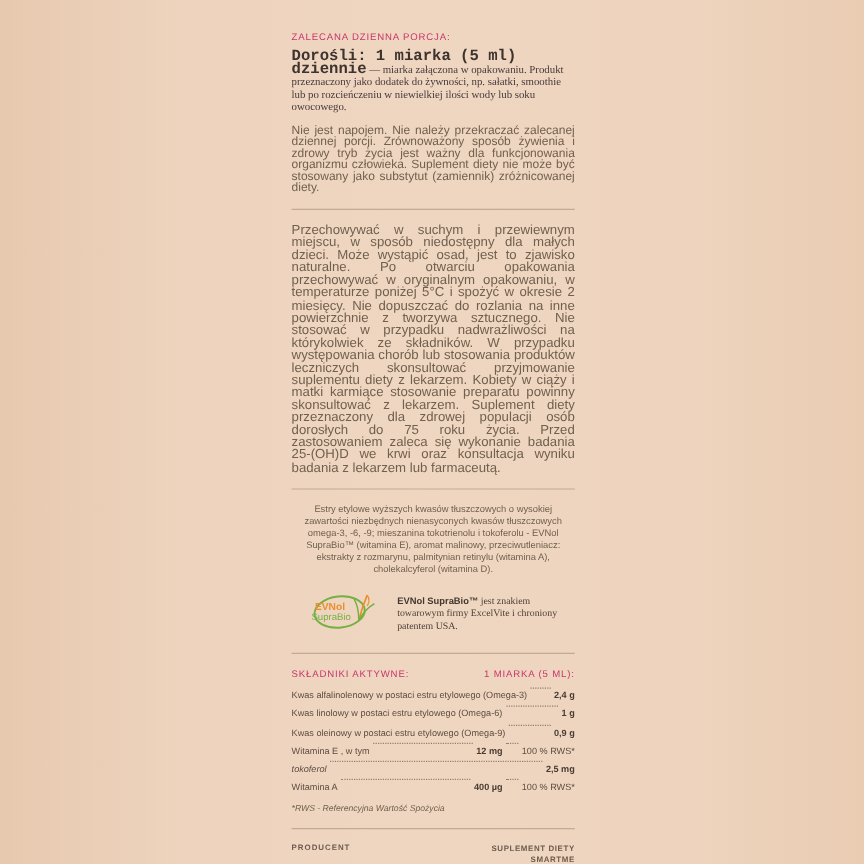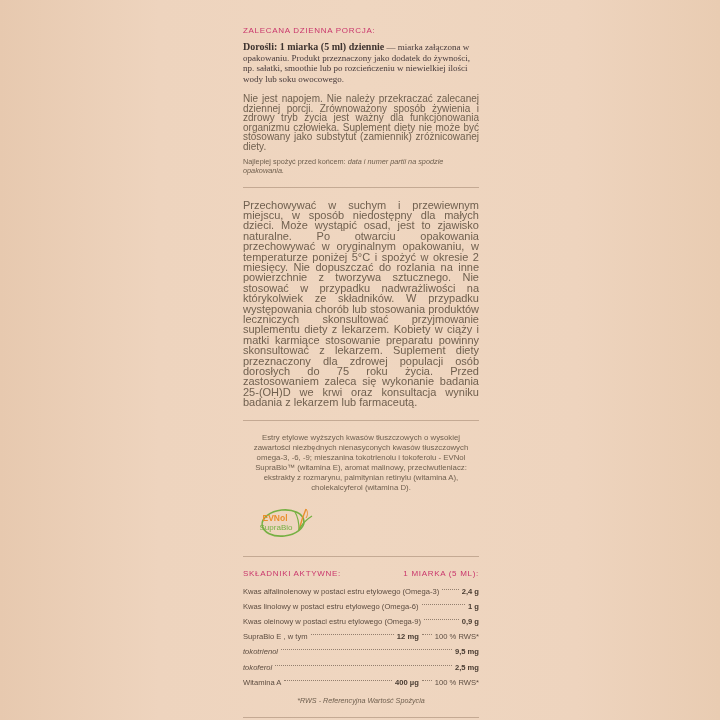--- a/index.html
+++ b/index.html
@@ -11,63 +11,62 @@
   }
   .label-col{position:absolute;left:243px;top:26px;width:236px;color:#6c5b4e;}
   .pink-heading{
     color:#c9356b;font-size:8px;font-weight:normal;letter-spacing:.7px;
     text-transform:uppercase;margin:0 0 7px 0;
   }
   .serif-para{
     font-family:"Liberation Serif",serif;font-size:9px;line-height:10.5px;
     color:#46393a;margin:0 0 10px 0;text-align:left;
   }
-  .serif-para b{font-family:Liberation Serif, serif;font-size:10px;color:#3e332f;}
+  .serif-para b{font-family:Liberation Mono, monospace;font-size:13px;color:#3e332f;}
   .sans-para{font-size:10px;line-height:9.6px;color:#70604f;margin:0 0 5px 0;text-align:justify;}
   .note-line{font-size:7.3px;line-height:9px;color:#70604f;margin:0;}
   .note-line i{font-style:italic;}
   .divider{border:none;border-top:1px solid rgba(118,88,66,.35);margin:12px 0 12px 0;}
   .storage-para{font-size:11px;line-height:10.4px;color:#70604f;margin:0;text-align:justify;}
   .ingr-para{font-size:7.8px;line-height:10px;color:#70604f;margin:0;text-align:center;}
   .tm-row{display:flex;align-items:center;margin:11px 0 2px 16px;}
   .tm-badge{flex:0 0 62px;margin-right:10px;}
   .tm-text{
     font-family:"Liberation Serif",serif;font-size:8.2px;line-height:10.5px;color:#4a3e36;
   }
   .tm-text b{font-family:"Liberation Sans",sans-serif;font-size:7.8px;color:#43382f;}
   .active-head{display:flex;justify-content:space-between;margin-bottom:9px;}
   .active-head .pink-heading{margin:0;}
   .tbl{font-size:7.6px;color:#5d4d41;}
-  .tbl-row{display:flex;align-items:center;margin-bottom:6.2px;}
+  .tbl-row{display:flex;align-items:flex-start;margin-bottom:6.2px;}
   .tbl-row .lbl{white-space:nowrap;}
   .tbl-row .lbl.it{font-style:italic;}
   .dots{flex:1 1 auto;border-bottom:1.3px dotted #937f6e;margin:0 3px;transform:translateY(-2px);}
   .dots2{flex:0 0 10px;border-bottom:1.3px dotted #937f6e;margin:0 3px;transform:translateY(-2px);}
   .amt{font-weight:bold;color:#483b31;white-space:nowrap;}
   .rws{white-space:nowrap;color:#5d4d41;}
-  .footnote{font-size:7.2px;font-style:italic;color:#70604f;text-align:center;margin-top:9px;}
+  .footnote{font-size:7.2px;font-style:italic;color:#70604f;text-align:left;margin-top:9px;}
   .footer{display:flex;justify-content:space-between;margin-top:2px;}
   .f-left{width:55%;}
   .f-label{font-size:6.6px;letter-spacing:.8px;color:#6c5b4e;font-weight:bold;margin-bottom:11px;}
   .company{display:flex;align-items:flex-start;}
   .h-logo{flex:0 0 20px;margin-right:7px;}
   .company-lines{font-size:6.2px;line-height:8px;color:#8a7566;}
   .company-lines .c-name{font-weight:bold;color:#75624f;}
   .f-right{text-align:right;}
   .prod-line{font-size:6.6px;font-weight:bold;letter-spacing:.5px;color:#6c5b4e;line-height:9px;}
 </style>
 </head>
 <body>
 
 <div class="label-col">
 
   <div class="pink-heading">ZALECANA DZIENNA PORCJA:</div>
   <p class="serif-para"><b>Dorośli: 1 miarka (5 ml) dziennie</b><span> — miarka załączona w opakowaniu. Produkt przeznaczony jako dodatek do żywności, np. sałatki, smoothie lub po rozcieńczeniu w niewielkiej ilości wody lub soku owocowego.</span></p>
   <p class="sans-para">Nie jest napojem. Nie należy przekraczać zalecanej dziennej porcji. Zrównoważony sposób żywienia i zdrowy tryb życia jest ważny dla funkcjonowania organizmu człowieka. Suplement diety nie może być stosowany jako substytut (zamiennik) zróżnicowanej diety.</p>
-  <p class="note-line"><span>Najlepiej spożyć przed końcem: </span><i>data i numer partii na spodzie opakowania.</i></p>
 
   <hr class="divider">
 
   <p class="storage-para">Przechowywać w suchym i przewiewnym miejscu, w sposób niedostępny dla małych dzieci. Może wystąpić osad, jest to zjawisko naturalne. Po otwarciu opakowania przechowywać w oryginalnym opakowaniu, w temperaturze poniżej 5°C i spożyć w okresie 2 miesięcy. Nie dopuszczać do rozlania na inne powierzchnie z tworzywa sztucznego. Nie stosować w przypadku nadwrażliwości na którykolwiek ze składników. W przypadku występowania chorób lub stosowania produktów leczniczych skonsultować przyjmowanie suplementu diety z lekarzem. Kobiety w ciąży i matki karmiące stosowanie preparatu powinny skonsultować z lekarzem. Suplement diety przeznaczony dla zdrowej populacji osób dorosłych do 75 roku życia. Przed zastosowaniem zaleca się wykonanie badania 25-(OH)D we krwi oraz konsultacja wyniku badania z lekarzem lub farmaceutą.</p>
 
   <hr class="divider">
 
   <p class="ingr-para">Estry etylowe wyższych kwasów tłuszczowych o wysokiej zawartości niezbędnych nienasyconych kwasów tłuszczowych omega-3, -6, -9; mieszanina tokotrienolu i tokoferolu - EVNol SupraBio™ (witamina E), aromat malinowy, przeciwutleniacz: ekstrakty z rozmarynu, palmitynian retinylu (witamina A), cholekalcyferol (witamina D).</p>
 
   <div class="tm-row">
@@ -75,20 +74,21 @@
       <svg width="62" height="36" viewBox="0 0 62 36">
         <ellipse cx="24" cy="19" rx="21" ry="13" fill="none" stroke="#76b043" stroke-width="1.6" transform="rotate(-6 24 19)"></ellipse>
         <text x="16" y="17" text-anchor="middle" font-family="Liberation Sans, sans-serif" font-size="8.5" fill="#e98f2e" font-weight="bold">EVNol</text>
         <text x="17" y="26" text-anchor="middle" font-family="Liberation Sans, sans-serif" font-size="8" fill="#76b043">SupraBio</text>
         <path d="M40 26 C42 18 44 12 47 5" fill="none" stroke="#e98f2e" stroke-width="1.4"></path>
         <path d="M40 26 C43 20 48 15 53 12" fill="none" stroke="#76b043" stroke-width="1.4"></path>
         <path d="M40 26 C40 19 39 13 36 8" fill="none" stroke="#76b043" stroke-width="1.2"></path>
         <path d="M47 5 C49 8 49 11 47 14" fill="none" stroke="#e98f2e" stroke-width="1"></path>
       </svg>
     </div>
+    <div class="tm-text"><b>EVNol SupraBio™</b><span> jest znakiem towarowym firmy ExcelVite i chroniony patentem USA.</span></div>
   </div>
 
   <hr class="divider">
 
   <div class="active-head">
     <div class="pink-heading">SKŁADNIKI AKTYWNE:</div>
     <div class="pink-heading">1 MIARKA (5 ML):</div>
   </div>
 
   <div class="tbl">
@@ -101,30 +101,25 @@
       <span class="lbl">Kwas linolowy w postaci estru etylowego  (Omega-6)</span>
         <span class="dots"></span>
         <span class="amt">1 g</span>
     </div>
     <div class="tbl-row">
       <span class="lbl">Kwas oleinowy w postaci estru etylowego  (Omega-9)</span>
         <span class="dots"></span>
         <span class="amt">0,9 g</span>
     </div>
     <div class="tbl-row">
-      <span class="lbl">SupraBio E , w tym</span>
+      <span class="lbl">Witamina E , w tym</span>
         <span class="dots"></span>
         <span class="amt">12 mg</span>
         <span class="dots2"></span>
         <span class="rws">100 % RWS*</span>
-    </div>
-    <div class="tbl-row">
-      <span class="lbl it">tokotrienol</span>
-        <span class="dots"></span>
-        <span class="amt">9,5 mg</span>
     </div>
     <div class="tbl-row">
       <span class="lbl it">tokoferol</span>
         <span class="dots"></span>
         <span class="amt">2,5 mg</span>
     </div>
     <div class="tbl-row">
       <span class="lbl">Witamina A</span>
         <span class="dots"></span>
         <span class="amt">400 µg</span>

